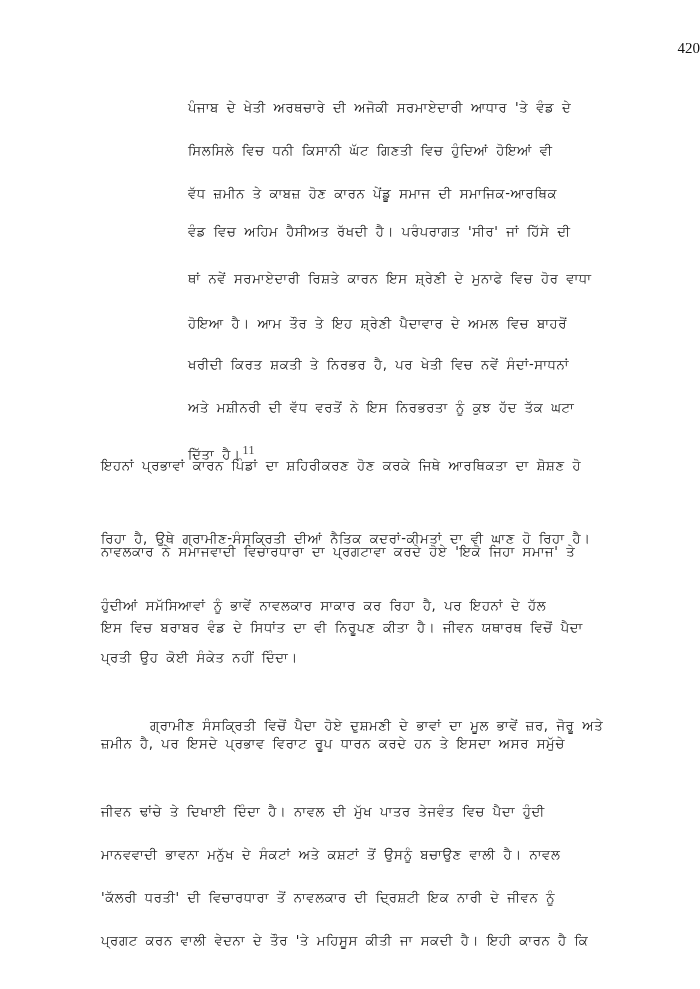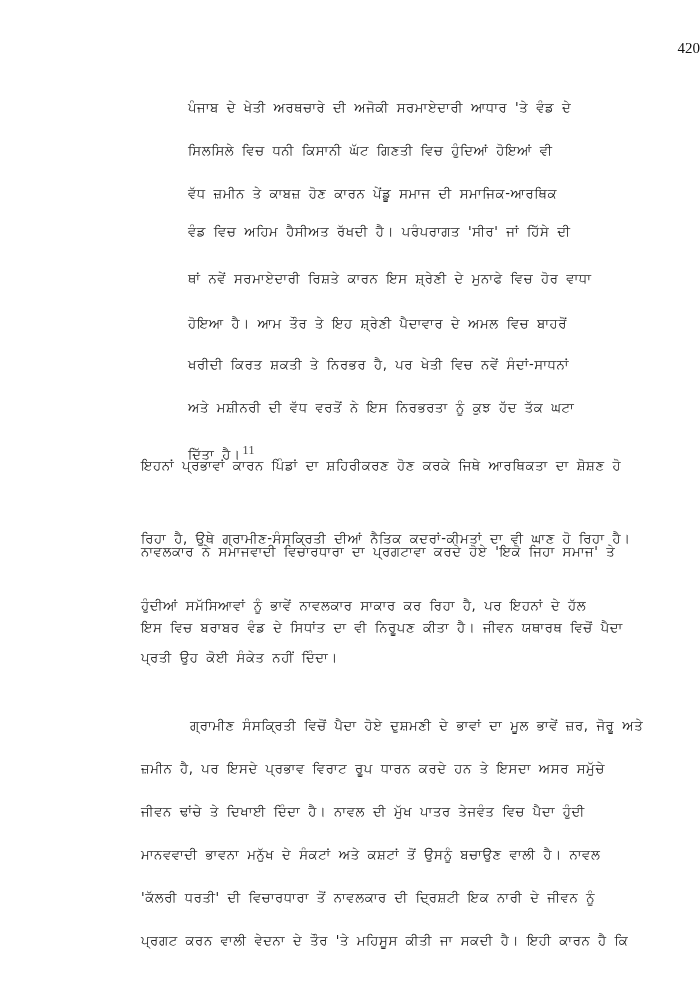--- a/index.html
+++ b/index.html
@@ -8,21 +8,21 @@
     .page-number {
       position: absolute; top: 40px; left: 0; width: 700px; text-align: right;
       font-family: "Liberation Serif", serif; font-size: 15px; color: #111;
     }
     .line {
       position: absolute; white-space: nowrap;
       font-family: "DejaVu Sans", sans-serif; font-size: 13.2px; color: #222;
       letter-spacing: 0.6px; word-spacing: 3px;
     }
     .quote .line { left: 188px; margin-top: 28px; }
-    .body .line { left: 101px; margin-left: 40px; }
+    .body .line { left: 101px; }
     .body .line.indent { left: 150px; }
     sup.fn { font-size: 12px; vertical-align: super; color: #444; margin-left: 2px; font-family: "Liberation Serif", serif; }
   </style>
 </head>
 <body>
 
 <div class="page">
   <div class="page-number">420</div>
 
   <div class="quote">
@@ -43,19 +43,19 @@
     <div class="line" style="top:458px">ਇਹਨਾਂ ਪ੍ਰਭਾਵਾਂ ਕਾਰਨ ਪਿੰਡਾਂ ਦਾ ਸ਼ਹਿਰੀਕਰਣ ਹੋਣ ਕਰਕੇ ਜਿਥੇ ਆਰਥਿਕਤਾ ਦਾ ਸ਼ੋਸ਼ਣ ਹੋ</div>
     <div class="line" style="top:531px">ਰਿਹਾ ਹੈ, ਉਥੇ ਗ੍ਰਾਮੀਣ-ਸੰਸਕ੍ਰਿਤੀ ਦੀਆਂ ਨੈਤਿਕ ਕਦਰਾਂ-ਕੀਮਤਾਂ ਦਾ ਵੀ ਘਾਣ ਹੋ ਰਿਹਾ ਹੈ।</div>
     <div class="line" style="top:544px">ਨਾਵਲਕਾਰ ਨੇ ਸਮਾਜਵਾਦੀ ਵਿਚਾਰਧਾਰਾ ਦਾ ਪ੍ਰਗਟਾਵਾ ਕਰਦੇ ਹੋਏ 'ਇਕੋ ਜਿਹਾ ਸਮਾਜ' ਤੇ</div>
     <div class="line" style="top:620px">ਇਸ ਵਿਚ ਬਰਾਬਰ ਵੰਡ ਦੇ ਸਿਧਾਂਤ ਦਾ ਵੀ ਨਿਰੂਪਣ ਕੀਤਾ ਹੈ। ਜੀਵਨ ਯਥਾਰਥ ਵਿਚੋਂ ਪੈਦਾ</div>
     <div class="line" style="top:598px">ਹੁੰਦੀਆਂ ਸਮੱਸਿਆਵਾਂ ਨੂੰ ਭਾਵੇਂ ਨਾਵਲਕਾਰ ਸਾਕਾਰ ਕਰ ਰਿਹਾ ਹੈ, ਪਰ ਇਹਨਾਂ ਦੇ ਹੱਲ</div>
     <div class="line" style="top:650px">ਪ੍ਰਤੀ ਉਹ ਕੋਈ ਸੰਕੇਤ ਨਹੀਂ ਦਿੰਦਾ।</div>
   </div>
 
   <div class="body">
     <div class="line indent" style="top:718px">ਗ੍ਰਾਮੀਣ ਸੰਸਕ੍ਰਿਤੀ ਵਿਚੋਂ ਪੈਦਾ ਹੋਏ ਦੁਸ਼ਮਣੀ ਦੇ ਭਾਵਾਂ ਦਾ ਮੂਲ ਭਾਵੇਂ ਜ਼ਰ, ਜੋਰੂ ਅਤੇ</div>
-    <div class="line" style="top:761px">ਜ਼ਮੀਨ ਹੈ, ਪਰ ਇਸਦੇ ਪ੍ਰਭਾਵ ਵਿਰਾਟ ਰੂਪ ਧਾਰਨ ਕਰਦੇ ਹਨ ਤੇ ਇਸਦਾ ਅਸਰ ਸਮੁੱਚੇ</div>
+    <div class="line" style="top:736px">ਜ਼ਮੀਨ ਹੈ, ਪਰ ਇਸਦੇ ਪ੍ਰਭਾਵ ਵਿਰਾਟ ਰੂਪ ਧਾਰਨ ਕਰਦੇ ਹਨ ਤੇ ਇਸਦਾ ਅਸਰ ਸਮੁੱਚੇ</div>
     <div class="line" style="top:804px">ਜੀਵਨ ਢਾਂਚੇ ਤੇ ਦਿਖਾਈ ਦਿੰਦਾ ਹੈ। ਨਾਵਲ ਦੀ ਮੁੱਖ ਪਾਤਰ ਤੇਜਵੰਤ ਵਿਚ ਪੈਦਾ ਹੁੰਦੀ</div>
     <div class="line" style="top:847px">ਮਾਨਵਵਾਦੀ ਭਾਵਨਾ ਮਨੁੱਖ ਦੇ ਸੰਕਟਾਂ ਅਤੇ ਕਸ਼ਟਾਂ ਤੋਂ ਉਸਨੂੰ ਬਚਾਉਣ ਵਾਲੀ ਹੈ। ਨਾਵਲ</div>
     <div class="line" style="top:890px">'ਕੱਲਰੀ ਧਰਤੀ' ਦੀ ਵਿਚਾਰਧਾਰਾ ਤੋਂ ਨਾਵਲਕਾਰ ਦੀ ਦ੍ਰਿਸ਼ਟੀ ਇਕ ਨਾਰੀ ਦੇ ਜੀਵਨ ਨੂੰ</div>
     <div class="line" style="top:933px">ਪ੍ਰਗਟ ਕਰਨ ਵਾਲੀ ਵੇਦਨਾ ਦੇ ਤੌਰ 'ਤੇ ਮਹਿਸੂਸ ਕੀਤੀ ਜਾ ਸਕਦੀ ਹੈ। ਇਹੀ ਕਾਰਨ ਹੈ ਕਿ</div>
   </div>
 </div>
 
 </body></html>

